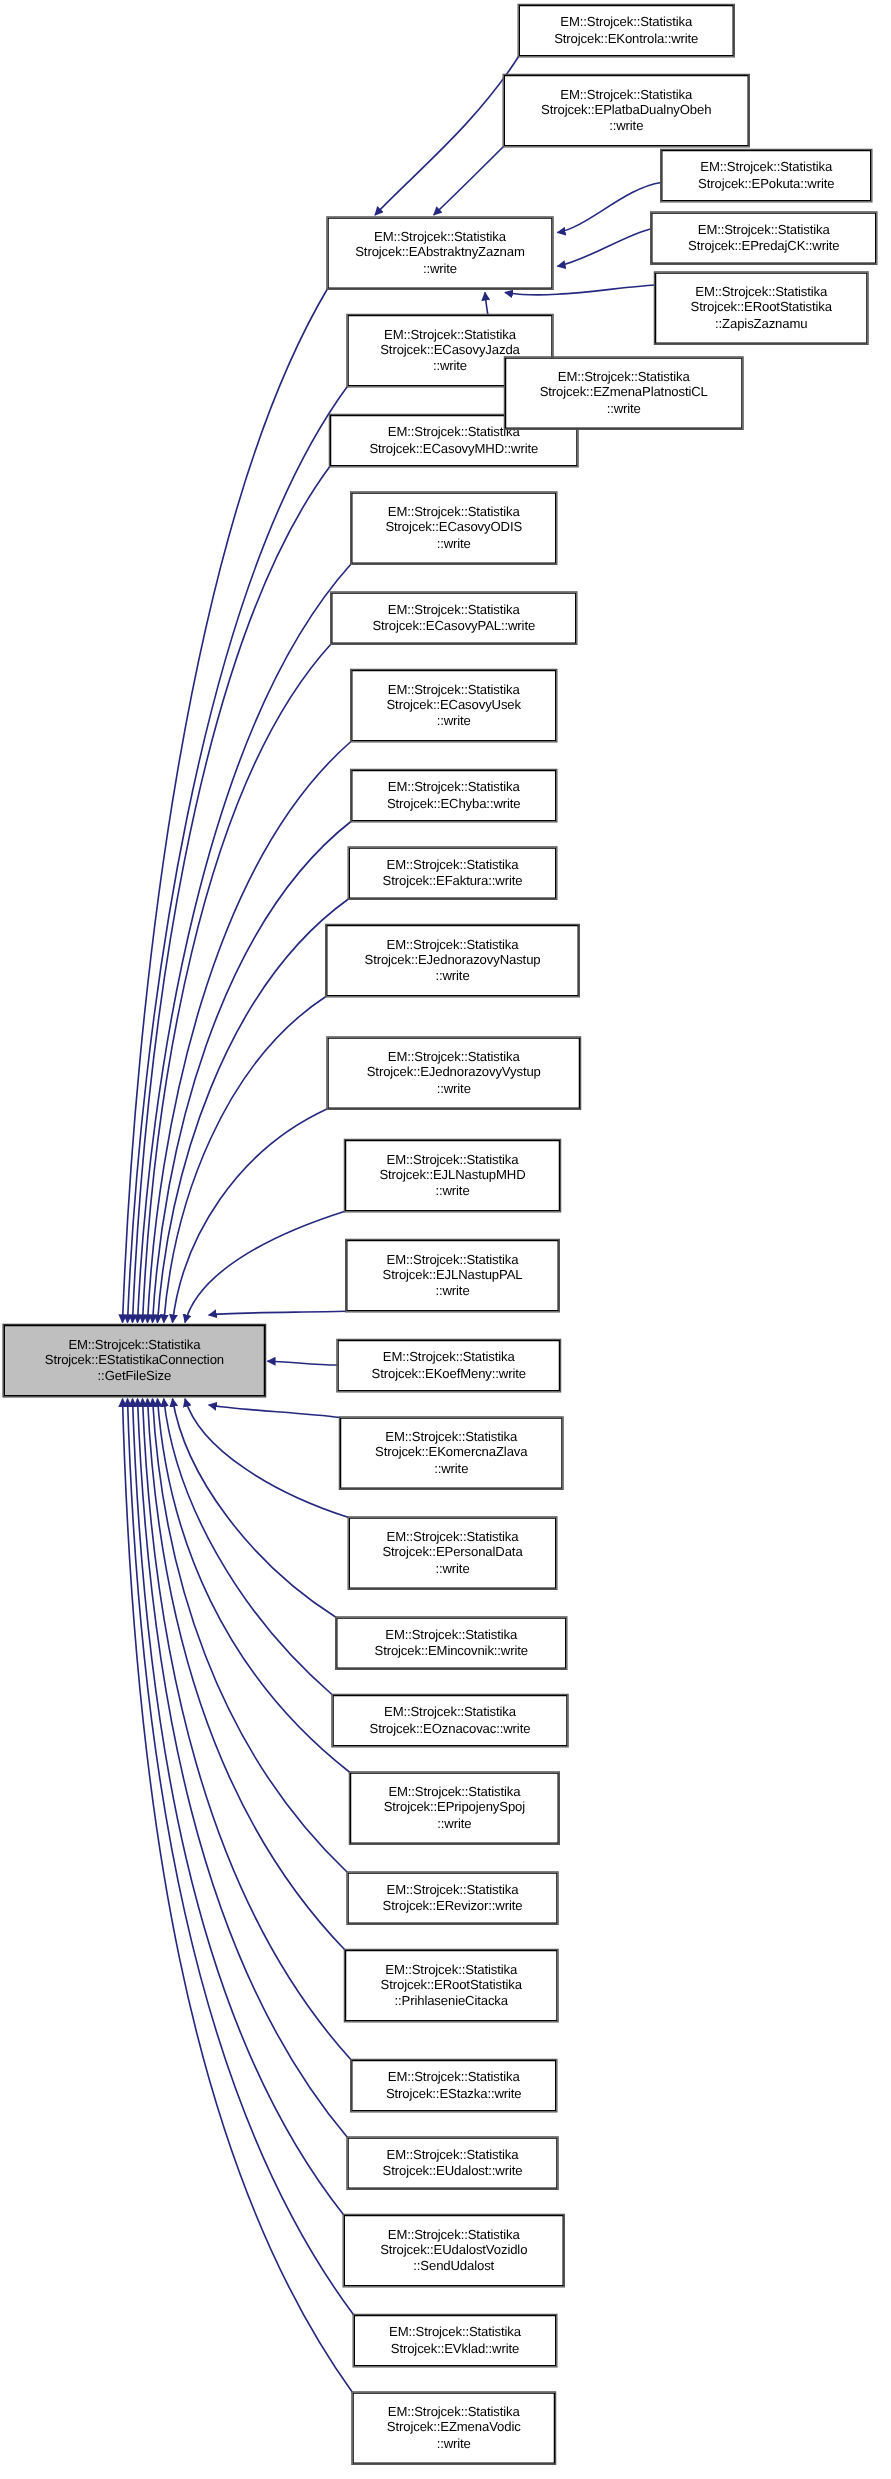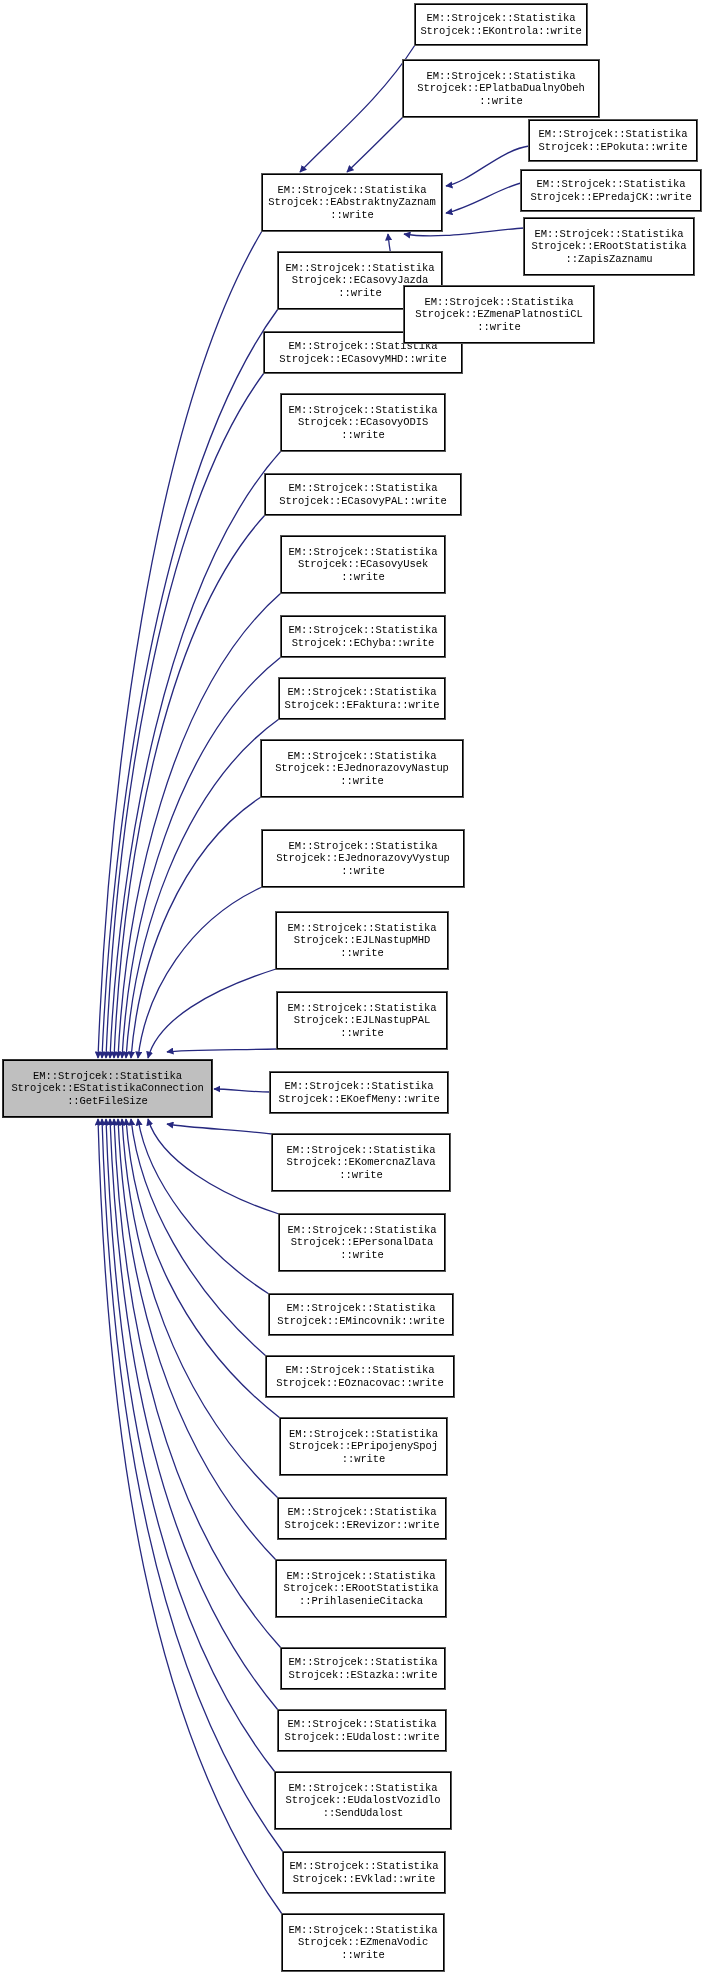--- a/index.html
+++ b/index.html
@@ -30,21 +30,20 @@
     align-items:center;
     justify-content:center;
     text-align:center;
     font-size:10.5px;
     line-height:12.6px;
     color:#000000;
     letter-spacing:-0.1px;
     white-space:pre-line;
     padding:1px 3px;
     z-index:3;
-    font-family:Liberation Mono, monospace;
   }
   .node.root{
     background:#bfbfbf;
     border:1px solid #000000;
     outline:1px solid #333333;
   }
 </style>
 </head>
 <body>
 

